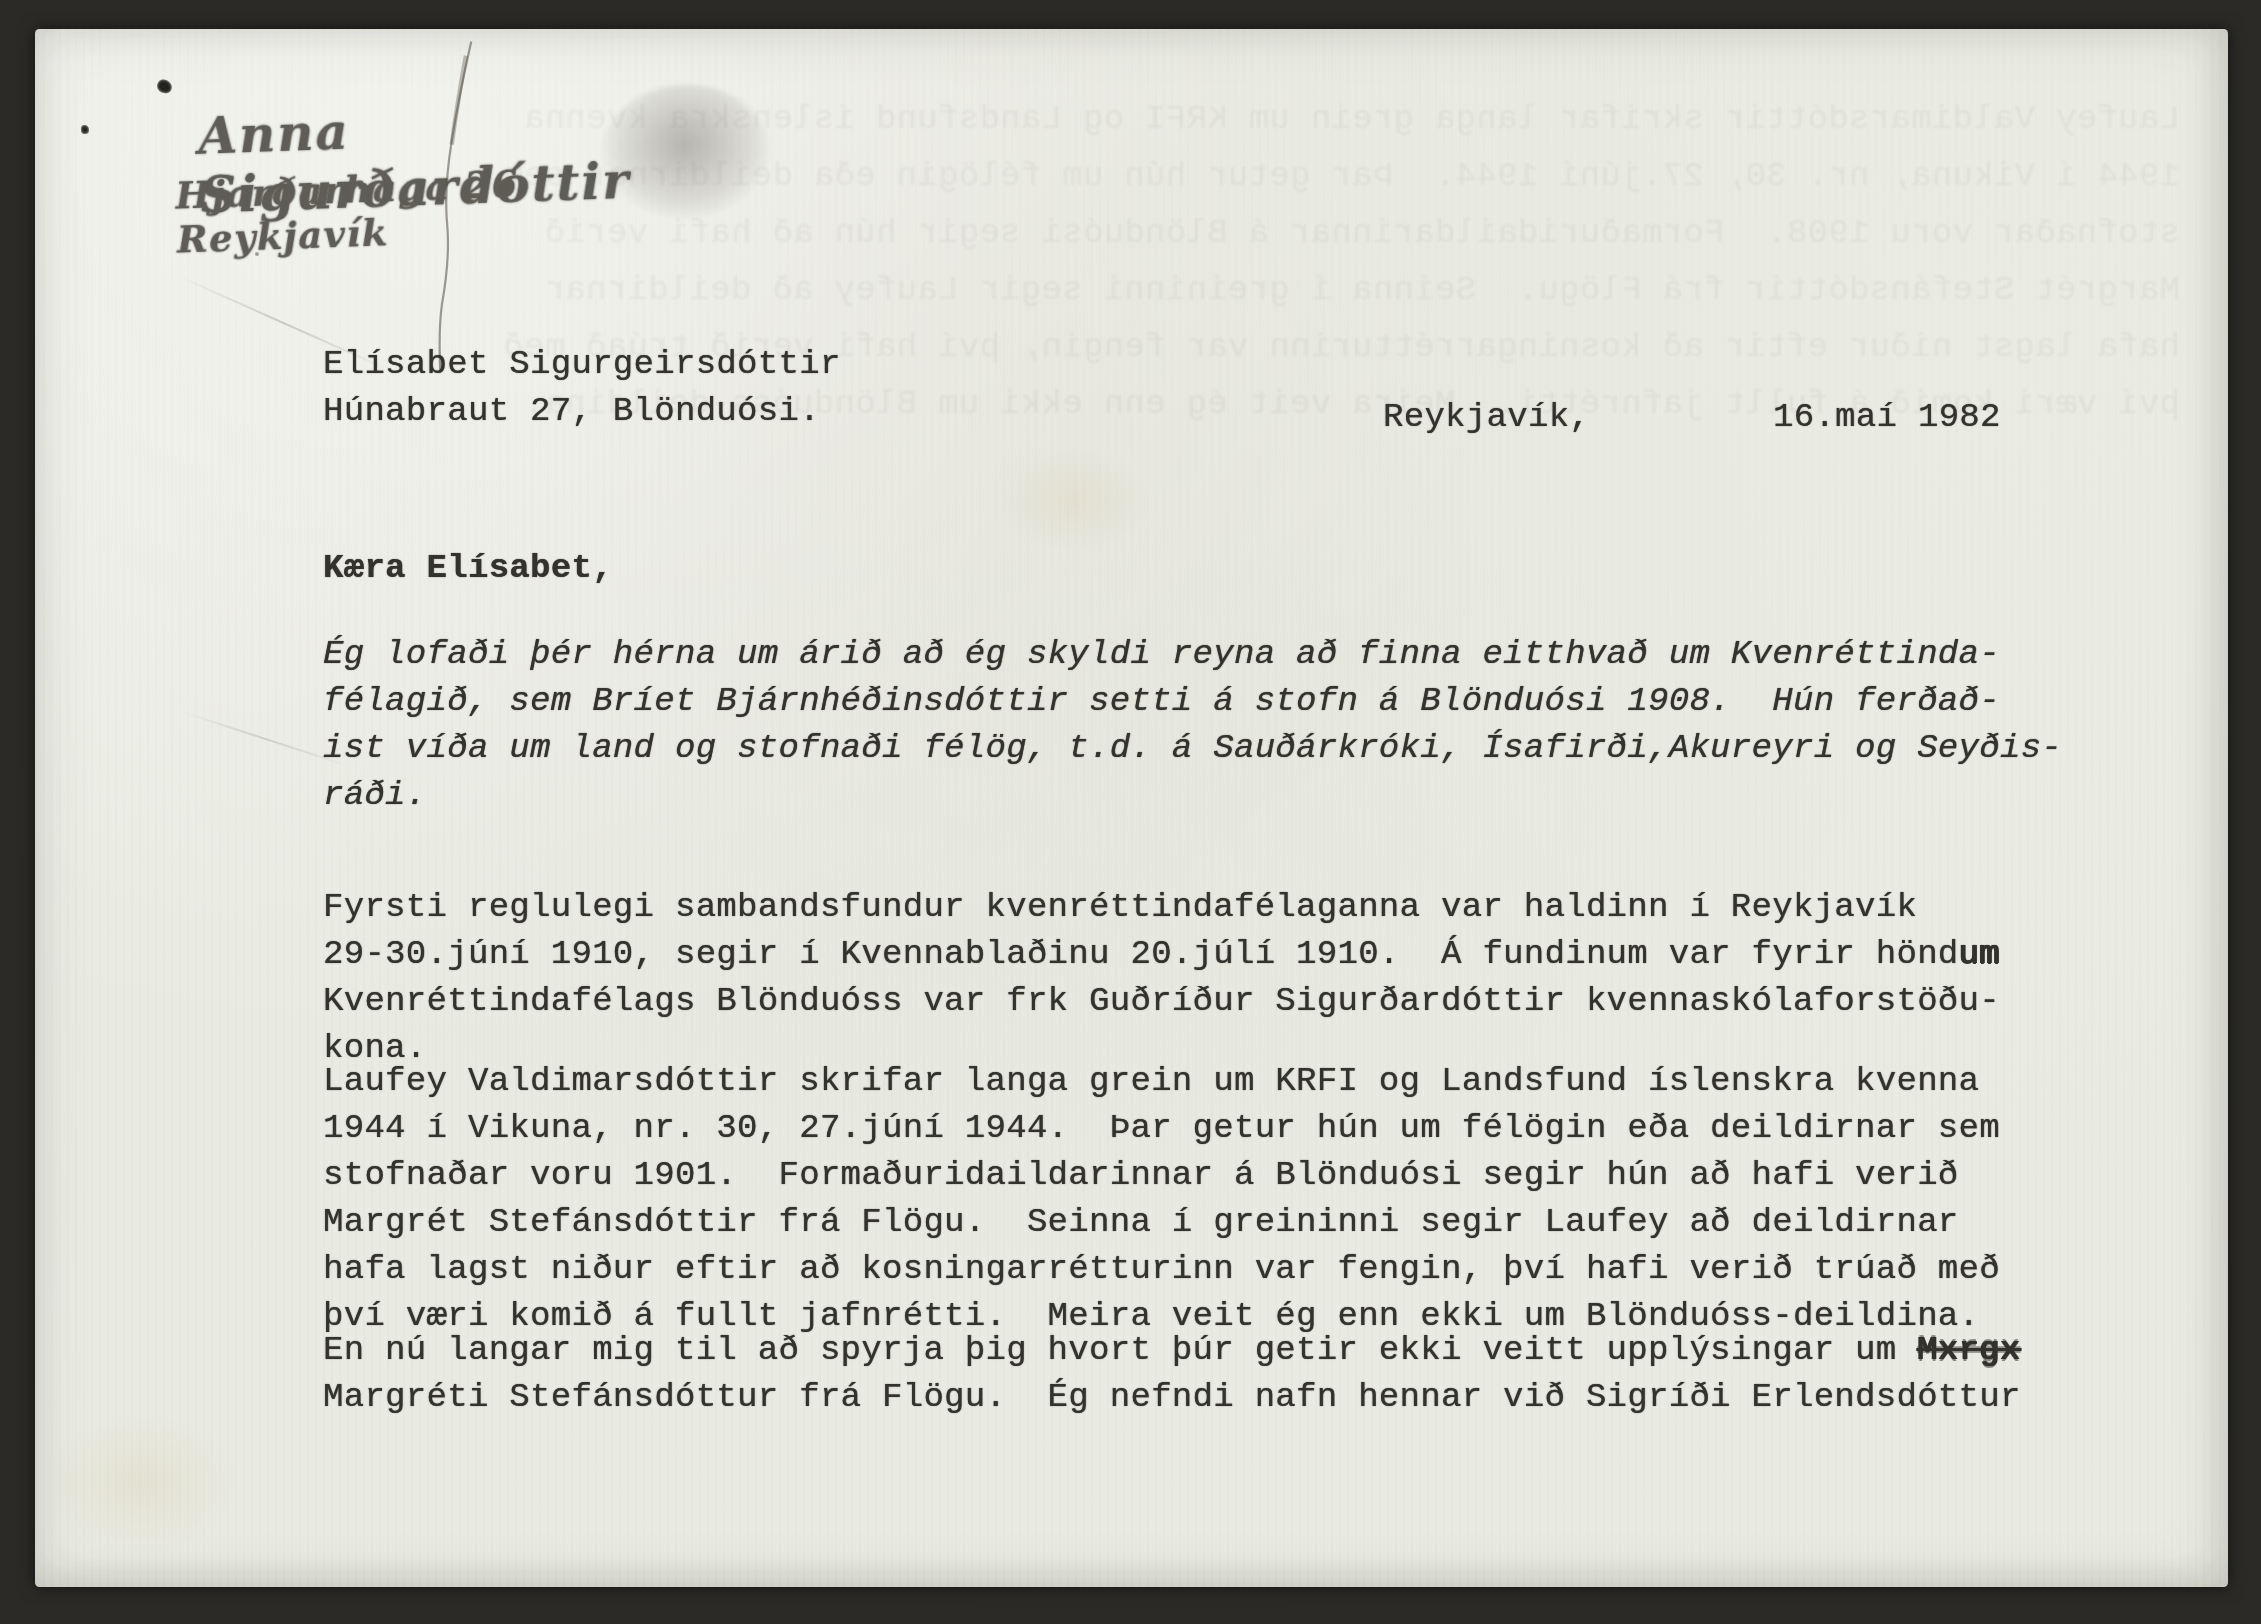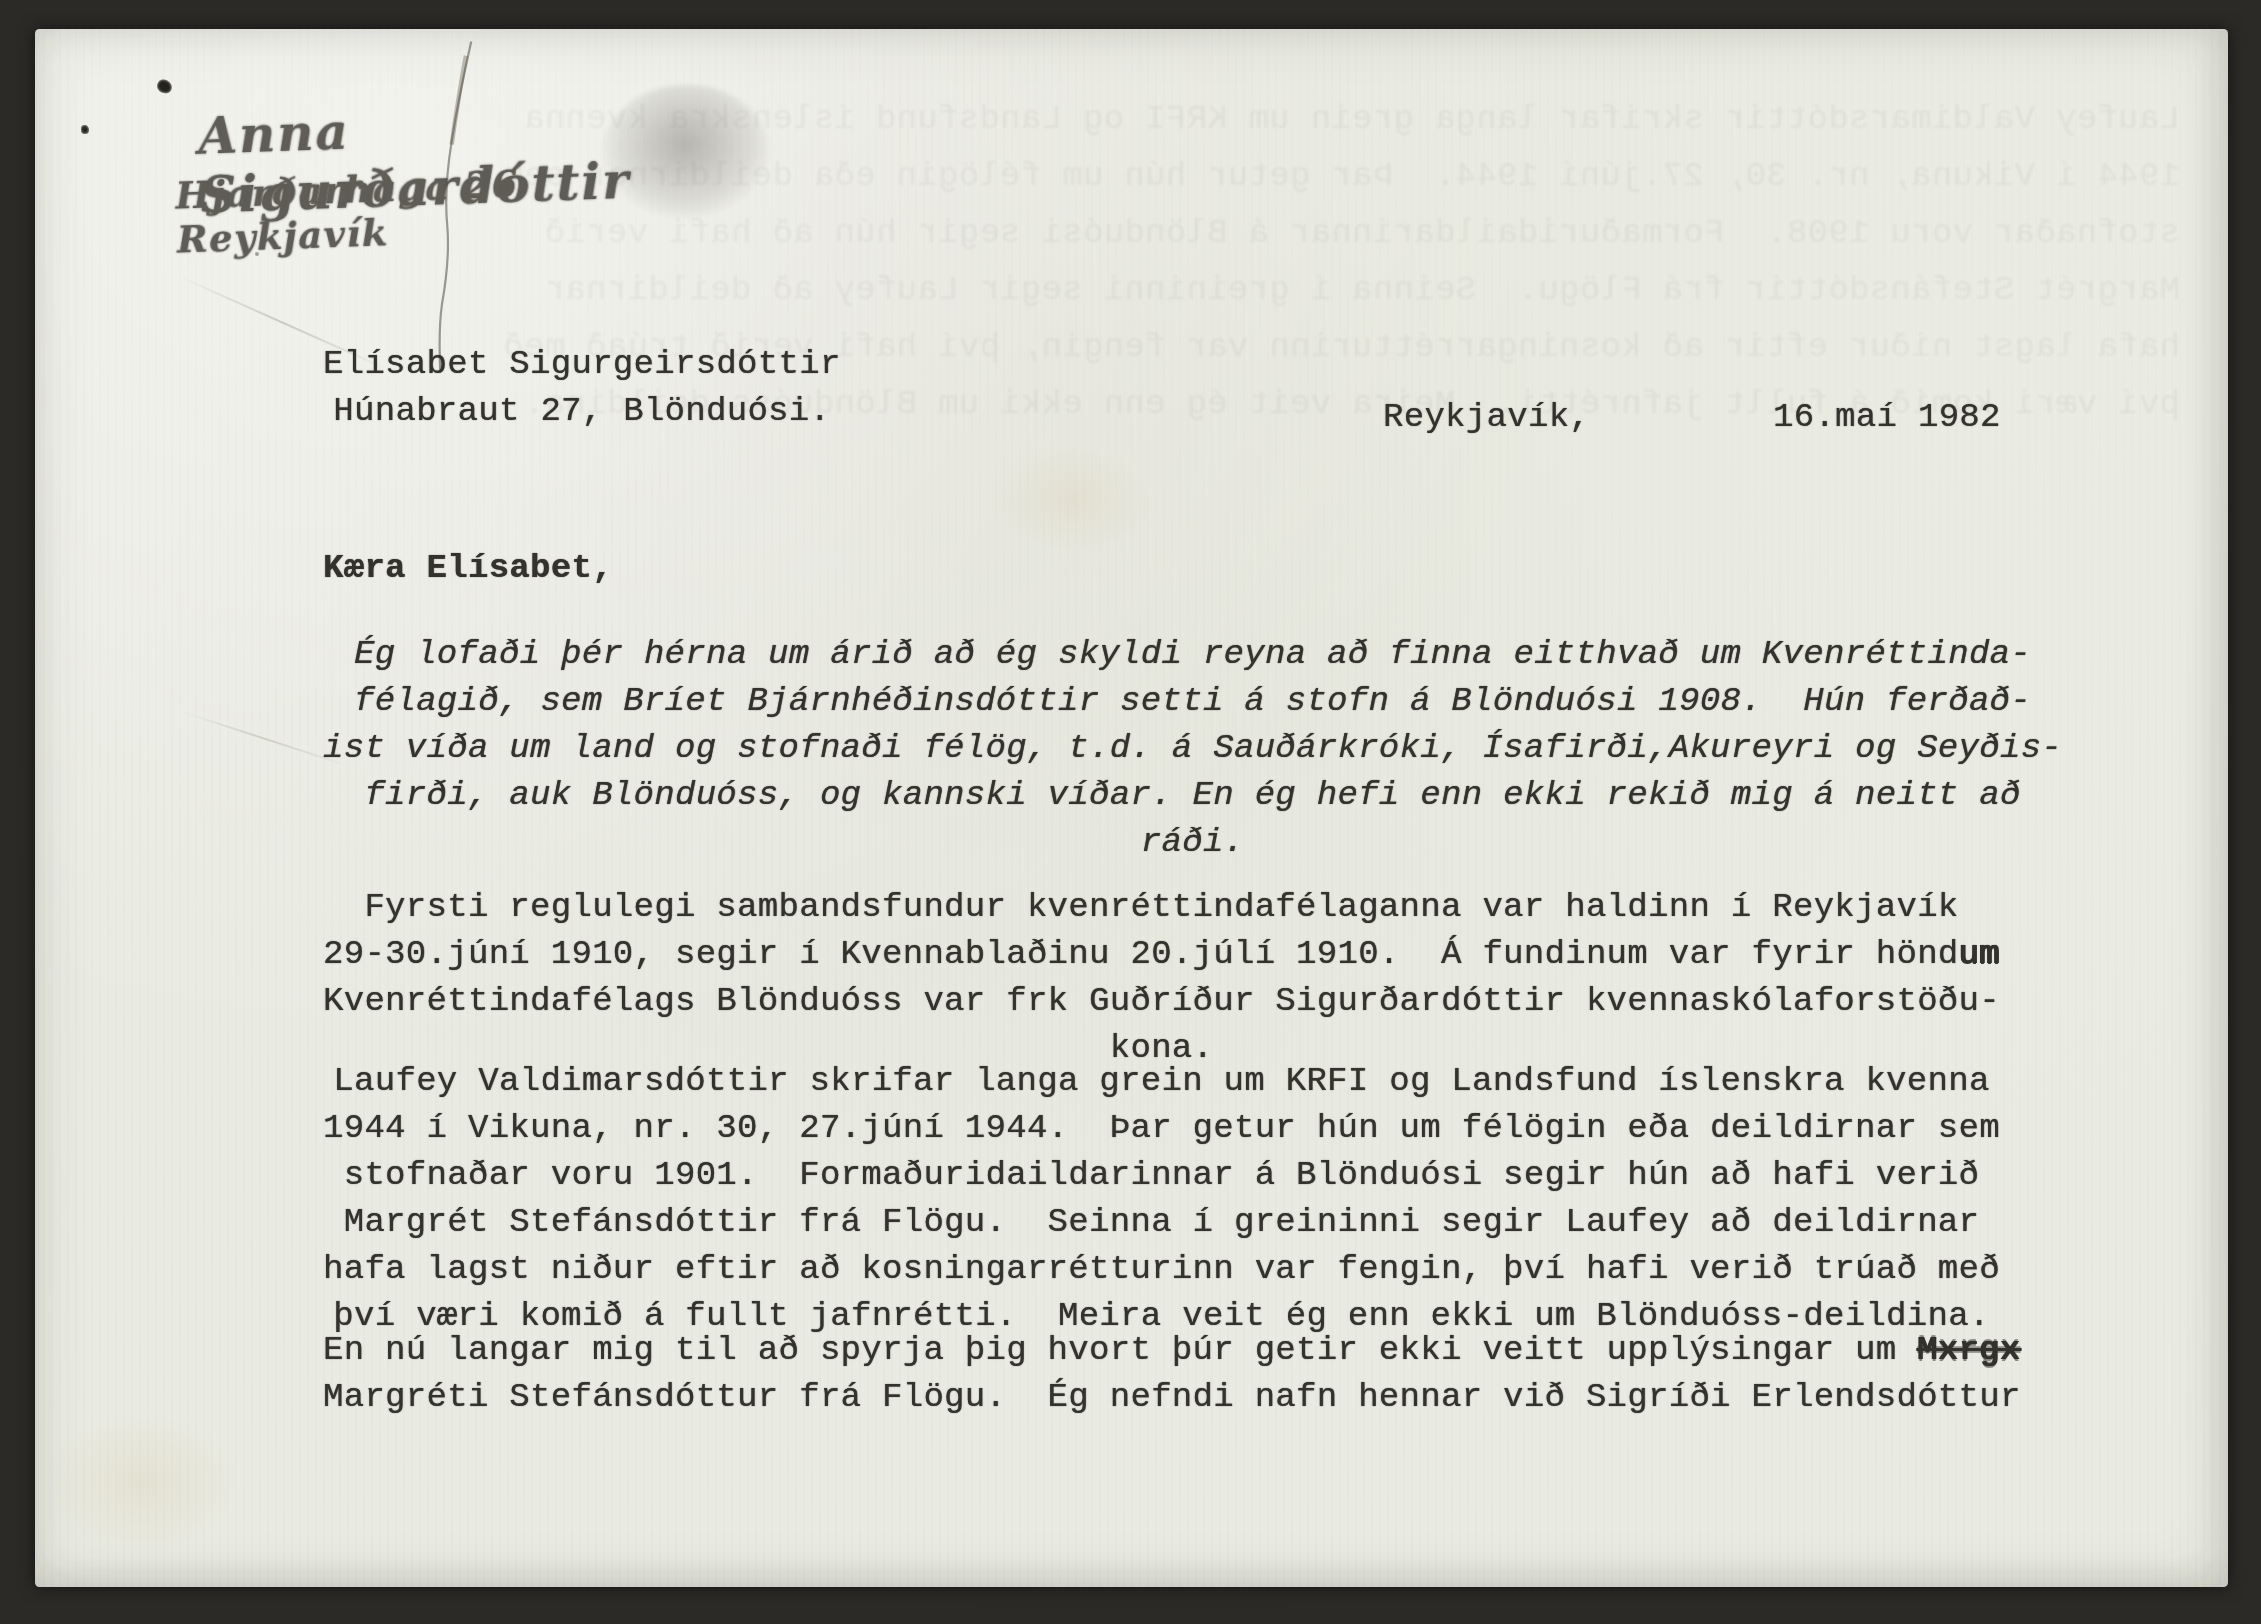--- a/index.html
+++ b/index.html
@@ -43,21 +43,20 @@
     font-size: 34px; line-height: 57px; letter-spacing: 0.3px;
     pointer-events: none;
   }
   .typed {
     position: absolute;
     color: #33322d;
     font-size: 34px;
     line-height: 47px;
     letter-spacing: 0.3px;
     text-shadow: 0 0 1.2px rgba(48,46,40,0.75), 0.4px 0.4px 0.5px rgba(48,46,40,0.35);
-    text-align: center;
   }
   .tline { white-space: pre; }
   .overtype {
     text-shadow:
       0 0 1.2px rgba(48,46,40,0.9),
       0.9px 0 0 currentColor, -0.9px 0 0 currentColor, 0 0.9px 0 currentColor;
     margin-top: 16px;
   }
   .struck {
     text-decoration: line-through;
@@ -159,21 +158,20 @@
       <div class="typed" style="left:1348px; top:365px;">Reykjavík,</div>
       <div class="typed" style="left:1738px; top:365px;">16.maí 1982</div>
     </div>
 
     <div class="typed" style="left:288px; top:516px;font-weight:bold;">Kæra Elísabet,</div>
 
     <div class="typed" style="left:288px; top:602px;font-style:italic;">
         <div class="tline">Ég lofaði þér hérna um árið að ég skyldi reyna að finna eitthvað um Kvenréttinda-</div>
         <div class="tline">félagið, sem Bríet Bjárnhéðinsdóttir setti á stofn á Blönduósi 1908.  Hún ferðað-</div>
         <div class="tline">ist víða um land og stofnaði félög, t.d. á Sauðárkróki, Ísafirði,Akureyri og Seyðis-</div>
-        <div class="tline">firði, auk Blönduóss, og kannski víðar. En ég hefi enn ekki rekið mig á neitt að</div>
         <div class="tline">ráði.</div>
       </div>
 
     <div class="typed" style="left:288px; top:855px;">
         <div class="tline">Fyrsti reglulegi sambandsfundur kvenréttindafélaganna var haldinn í Reykjavík</div>
         <div class="tline">29-30.júní 1910, segir í Kvennablaðinu 20.júlí 1910.  Á fundinum var fyrir hönd<span class="overtype">um</span></div>
         <div class="tline">Kvenréttindafélags Blönduóss var frk Guðríður Sigurðardóttir kvennaskólaforstöðu-</div>
         <div class="tline">kona.</div>
       </div>
 

